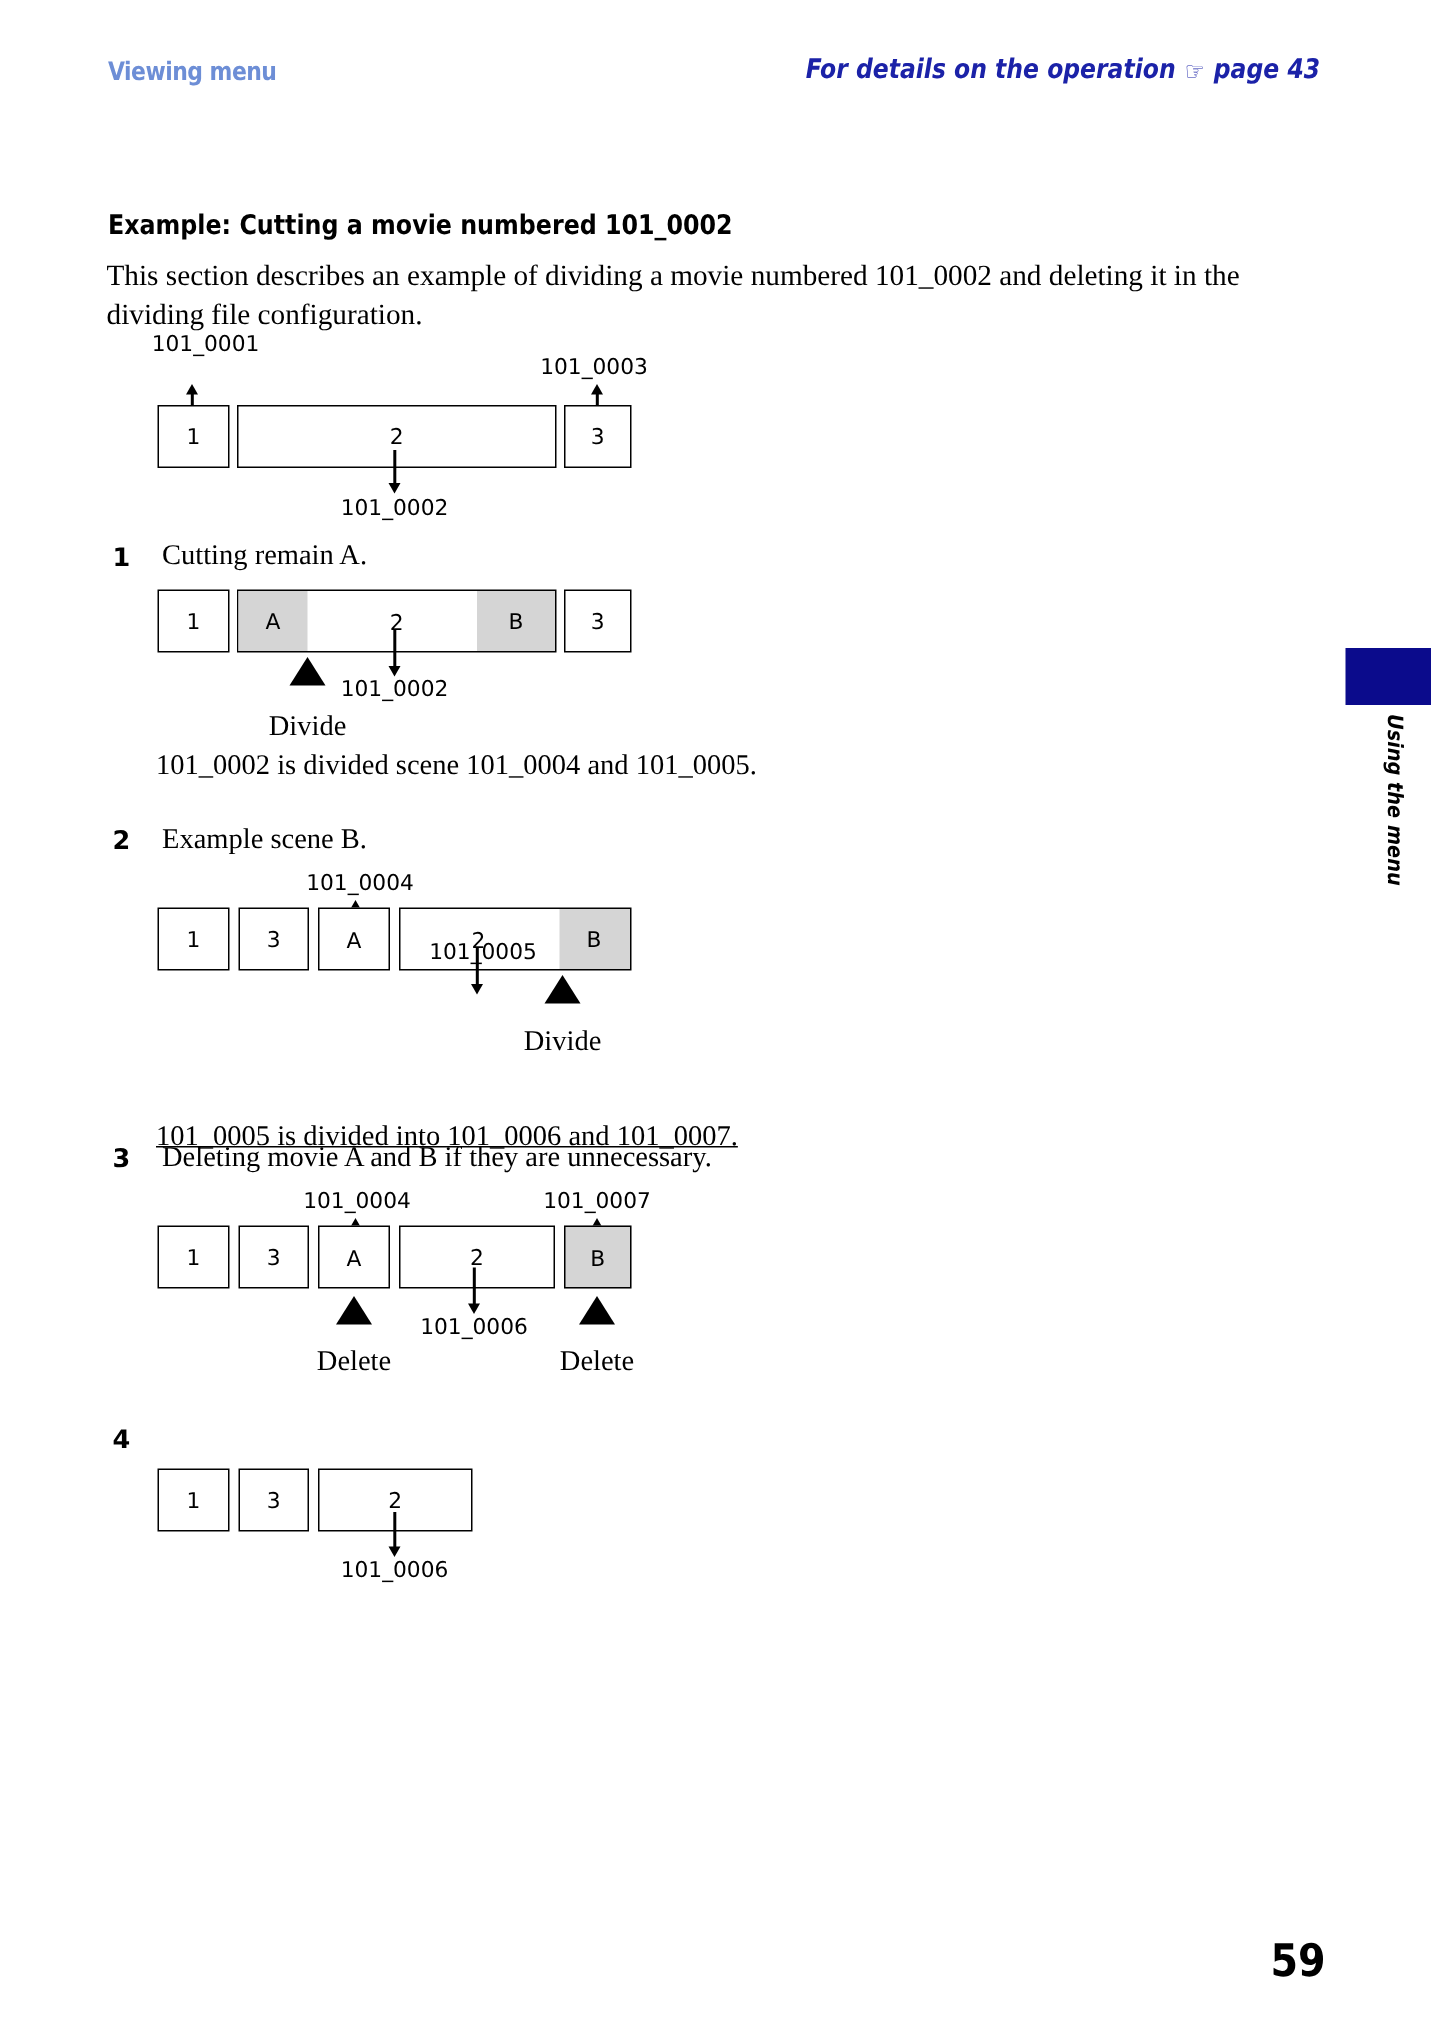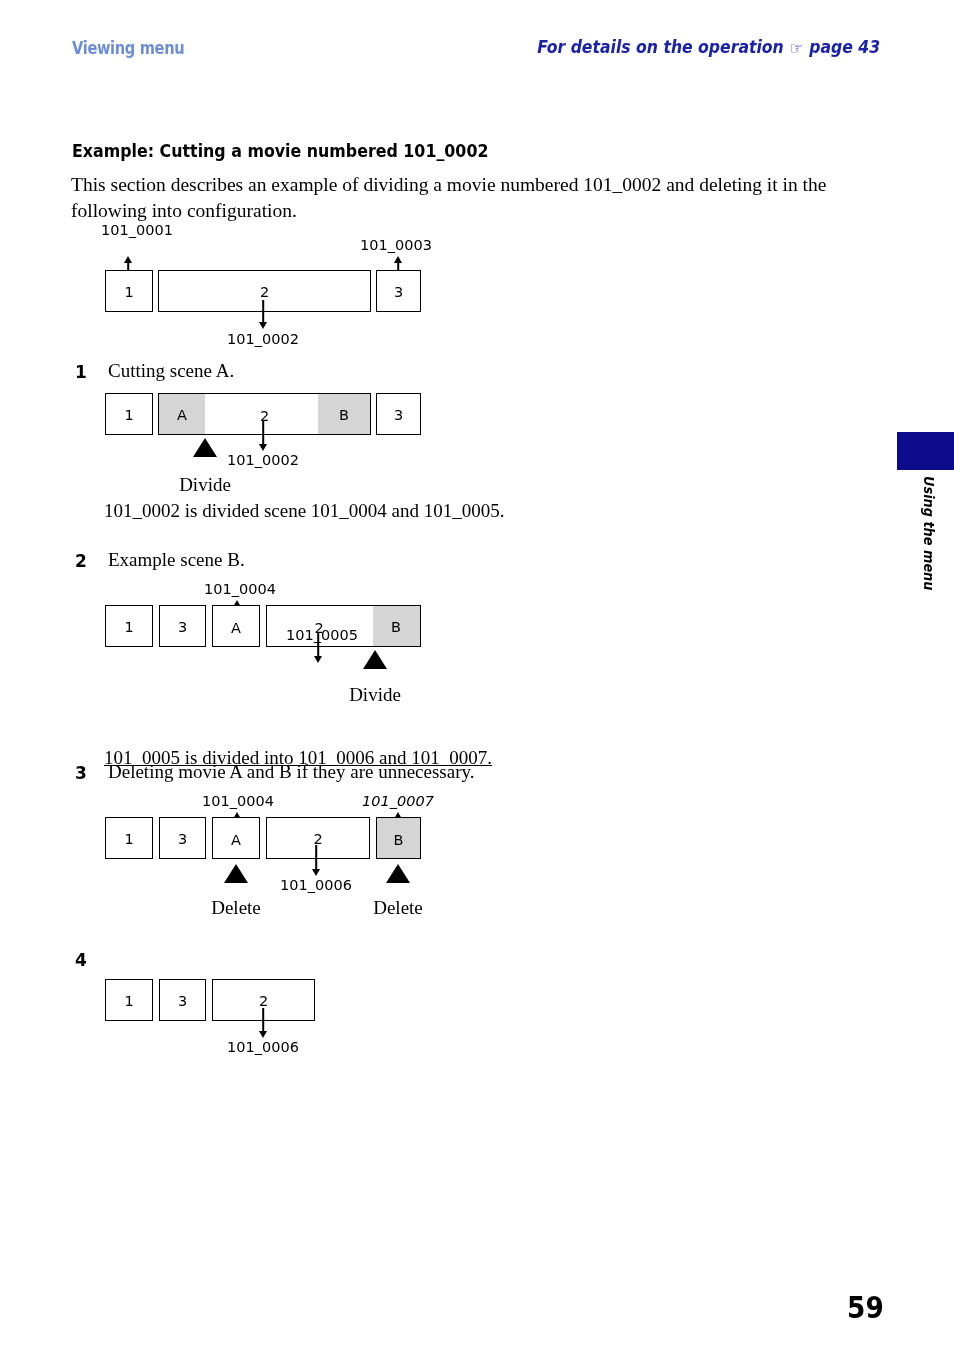--- a/index.html
+++ b/index.html
@@ -218,21 +218,21 @@
 </div>
 
 <div class="side-tab"></div>
 <div class="side-tab-label">Using the menu</div>
 
 <div class="page-number">59</div>
 
 <div class="content">
 
   <div class="section-title">Example: Cutting a movie numbered 101_0002</div>
-  <div class="intro">This section describes an example of dividing a movie numbered 101_0002 and deleting it in the following into configuration.</div>
+  <div class="intro">This section describes an example of dividing a movie numbered 101_0002 and deleting it in the dividing file configuration.</div>
 
   <div class="diagram" style="left:0;top:0;">
     <div class="file-label" style="left:137px;top:222px;">101_0001</div>
     <div class="arrow-line" style="left:128px;top:262px;height:18px;"></div>
     <div class="arrow-head-up" style="left:128px;top:256px;"></div>
 
     <div class="file-label" style="left:396px;top:237px;">101_0003</div>
     <div class="arrow-line" style="left:398px;top:262px;height:18px;"></div>
     <div class="arrow-head-up" style="left:398px;top:256px;"></div>
 
@@ -246,21 +246,21 @@
       <span class="box-label" style="left:50%;top:52%;">3</span>
     </div>
 
     <div class="arrow-line" style="left:263px;top:300px;height:24px;"></div>
     <div class="arrow-head-down" style="left:263px;top:322px;"></div>
     <div class="file-label" style="left:263px;top:331px;">101_0002</div>
   </div>
 
   <div class="step" style="left:75px;top:359px;">
     <span class="step-num">1</span>
-    <span class="step-text">Cutting scene A.</span>
+    <span class="step-text">Cutting remain A.</span>
   </div>
 
   <div class="diagram" style="left:0;top:0;">
     <div class="box" style="left:105px;top:393px;width:48px;height:42px;">
       <span class="box-label" style="left:50%;top:52%;">1</span>
     </div>
     <div class="box" style="left:158px;top:393px;width:213px;height:42px;">
       <div class="shade" style="left:0;top:0;width:46px;height:100%;"></div>
       <div class="shade" style="right:0;top:0;width:52px;height:100%;"></div>
       <span class="box-label" style="left:23px;top:52%;">A</span>
@@ -319,21 +319,21 @@
   <div class="step" style="left:75px;top:760px;">
     <span class="step-num">3</span>
     <span class="step-text">Deleting movie A and B if they are unnecessary.</span>
   </div>
 
   <div class="diagram" style="left:0;top:0;">
     <div class="file-label" style="left:238px;top:793px;">101_0004</div>
     <div class="arrow-line" style="left:237px;top:818px;height:26px;"></div>
     <div class="arrow-head-up" style="left:237px;top:812px;"></div>
 
-    <div class="file-label" style="left:398px;top:793px;font-style:italic;">101_0007</div>
+    <div class="file-label" style="left:398px;top:793px;">101_0007</div>
     <div class="arrow-line" style="left:398px;top:818px;height:26px;"></div>
     <div class="arrow-head-up" style="left:398px;top:812px;"></div>
 
     <div class="box" style="left:105px;top:817px;width:48px;height:42px;">
       <span class="box-label" style="left:50%;top:52%;">1</span>
     </div>
     <div class="box" style="left:159px;top:817px;width:47px;height:42px;">
       <span class="box-label" style="left:50%;top:52%;">3</span>
     </div>
     <div class="box" style="left:212px;top:817px;width:48px;height:42px;">

